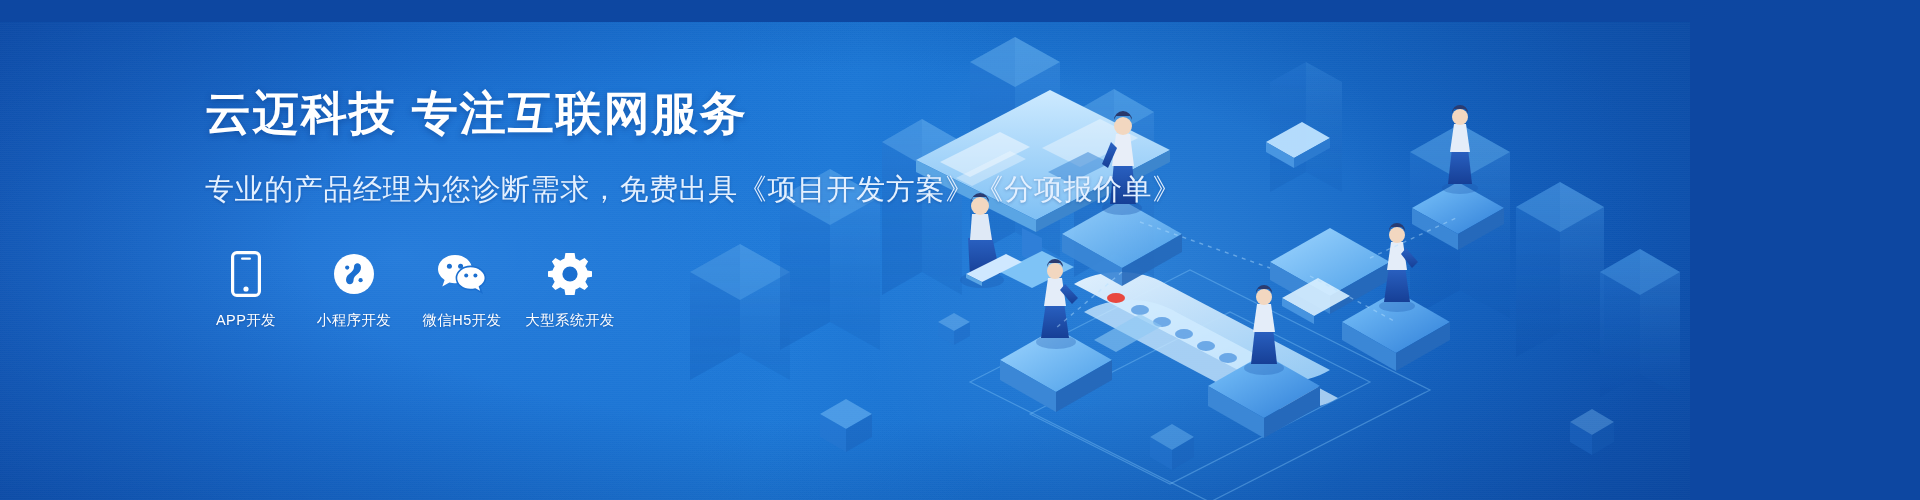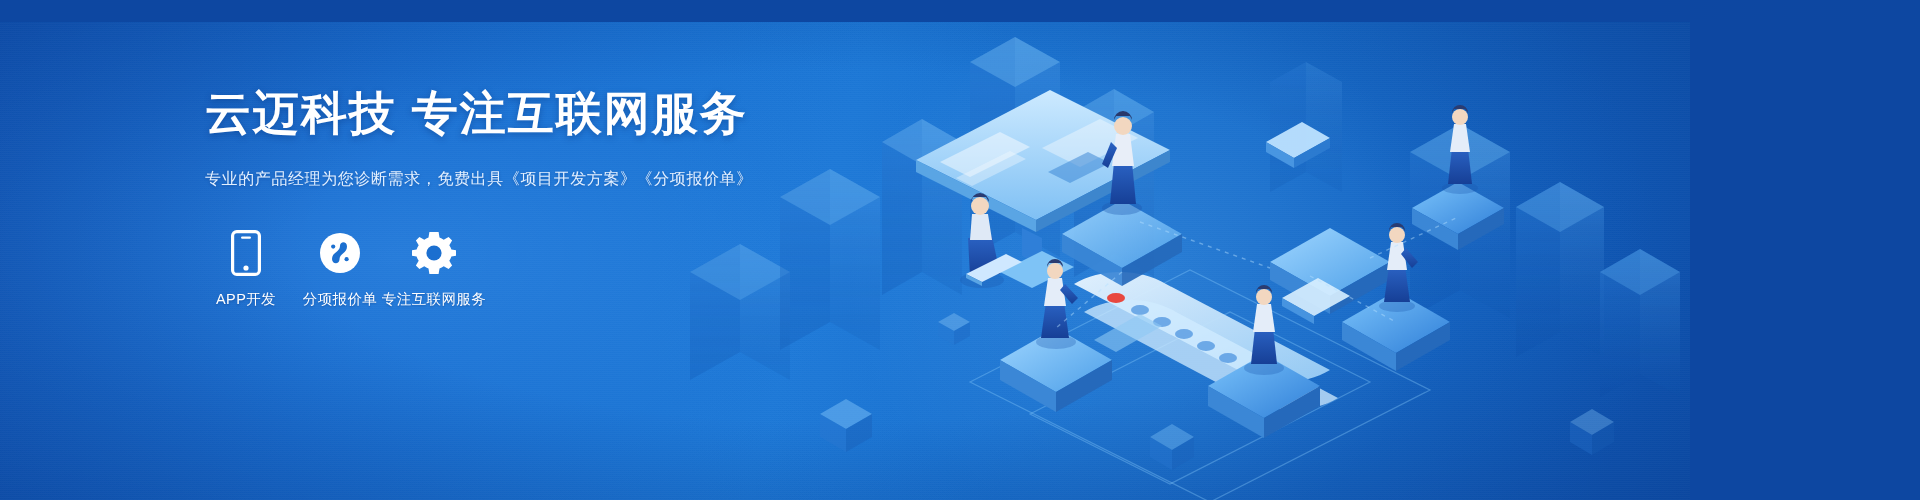--- a/index.html
+++ b/index.html
@@ -63,33 +63,33 @@
     font-size: 46px;
     font-weight: bold;
     letter-spacing: 2px;
     line-height: 1.18;
     margin: 0 0 26px 0;
     text-shadow: 0 2px 6px rgba(3,40,105,0.35);
     white-space: nowrap;
   }
   .subline {
     color: #e3f0ff;
-    font-size: 16px;
+    font-size: 29px;
     line-height: 1.62;
     letter-spacing: 0.6px;
     margin: 0;
     white-space: nowrap;
     text-shadow: 0 1px 3px rgba(3,40,105,0.30);
   }
 
   
   .icon-row {
     display: flex;
     align-items: flex-end;
-    gap: 12px;
+    gap: 26px;
     margin-top: 38px;
   }
   .icon-item {
     width: 82px;
     display: flex;
     flex-direction: column;
     align-items: center;
   }
   .icon-box {
     height: 46px;
@@ -370,30 +370,43 @@
 
       <div class="icon-item">
         <span class="icon-box">
           <svg width="42" height="42" viewBox="0 0 42 42" xmlns="http://www.w3.org/2000/svg">
             <circle cx="21" cy="21" r="20" fill="#ffffff"></circle>
             <path d="M13 27 C 13 20, 21 20, 21 14 C 21 9, 28 9, 28 14.5 C 28 21, 20.5 21.5, 20.5 27.5 C 20.5 32.5, 13 32.5, 13 27 Z" fill="#1b6fd0"></path>
             <circle cx="14.2" cy="14.6" r="2.1" fill="#1b6fd0"></circle>
             <circle cx="27.6" cy="27.2" r="2.1" fill="#1b6fd0"></circle>
           </svg>
         </span>
-        <span class="icon-label">分项报价单</span>
+        <span class="icon-label">小程序开发</span>
       </div>
 
+      <div class="icon-item">
+        <span class="icon-box">
+          <svg width="50" height="42" viewBox="0 0 50 42" xmlns="http://www.w3.org/2000/svg">
+            <path d="M18 2 C 8.6 2, 1 8.3, 1 16 C 1 20.4, 3.6 24.3, 7.6 26.9 L 5.3 33.4 L 12.4 29.6 C 14.2 30, 16 30.2, 18 30.2 C 27.4 30.2, 35 23.8, 35 16 C 35 8.3, 27.4 2, 18 2 Z" fill="#ffffff"></path>
+            <circle cx="12.4" cy="13.2" r="2.5" fill="#1b6fd0"></circle>
+            <circle cx="23.6" cy="13.2" r="2.5" fill="#1b6fd0"></circle>
+            <path d="M33.5 13.4 C 25.6 13.4, 19.4 18.6, 19.4 25 C 19.4 31.4, 25.6 36.6, 33.5 36.6 C 35.2 36.6, 36.8 36.4, 38.3 36 L 44.6 39.4 L 42.6 33.8 C 46.1 31.6, 48.4 28.5, 48.4 25 C 48.4 18.6, 41.4 13.4, 33.5 13.4 Z" fill="#ffffff" stroke="#1b6fd0" stroke-width="1.6"></path>
+            <circle cx="29.2" cy="22.6" r="2" fill="#1b6fd0"></circle>
+            <circle cx="38.4" cy="22.6" r="2" fill="#1b6fd0"></circle>
+          </svg>
+        </span>
+        <span class="icon-label">微信H5开发</span>
+      </div>
 
 
       <div class="icon-item">
         <span class="icon-box">
           <svg width="44" height="44" viewBox="0 0 44 44" xmlns="http://www.w3.org/2000/svg">
             <path d="M26.6 1 L27.5 6.6 C 29 7.1 30.4 7.8 31.7 8.7 L 36.6 5.9 L 40.1 9.4 L 37.3 14.3 C 38.2 15.6 38.9 17 39.4 18.5 L 45 19.4 L 45 24.6 L 39.4 25.5 C 38.9 27 38.2 28.4 37.3 29.7 L 40.1 34.6 L 36.6 38.1 L 31.7 35.3 C 30.4 36.2 29 36.9 27.5 37.4 L 26.6 43 L 17.4 43 L 16.5 37.4 C 15 36.9 13.6 36.2 12.3 35.3 L 7.4 38.1 L 3.9 34.6 L 6.7 29.7 C 5.8 28.4 5.1 27 4.6 25.5 L -1 24.6 L -1 19.4 L 4.6 18.5 C 5.1 17 5.8 15.6 6.7 14.3 L 3.9 9.4 L 7.4 5.9 L 12.3 8.7 C 13.6 7.8 15 7.1 16.5 6.6 L 17.4 1 Z" fill="#ffffff"></path>
             <circle cx="22" cy="22" r="7.6" fill="#1b6fd0"></circle>
           </svg>
         </span>
-        <span class="icon-label">专注互联网服务</span>
+        <span class="icon-label">大型系统开发</span>
       </div>
 
     </div>
   </div>
 </div>
 
 </body></html>

